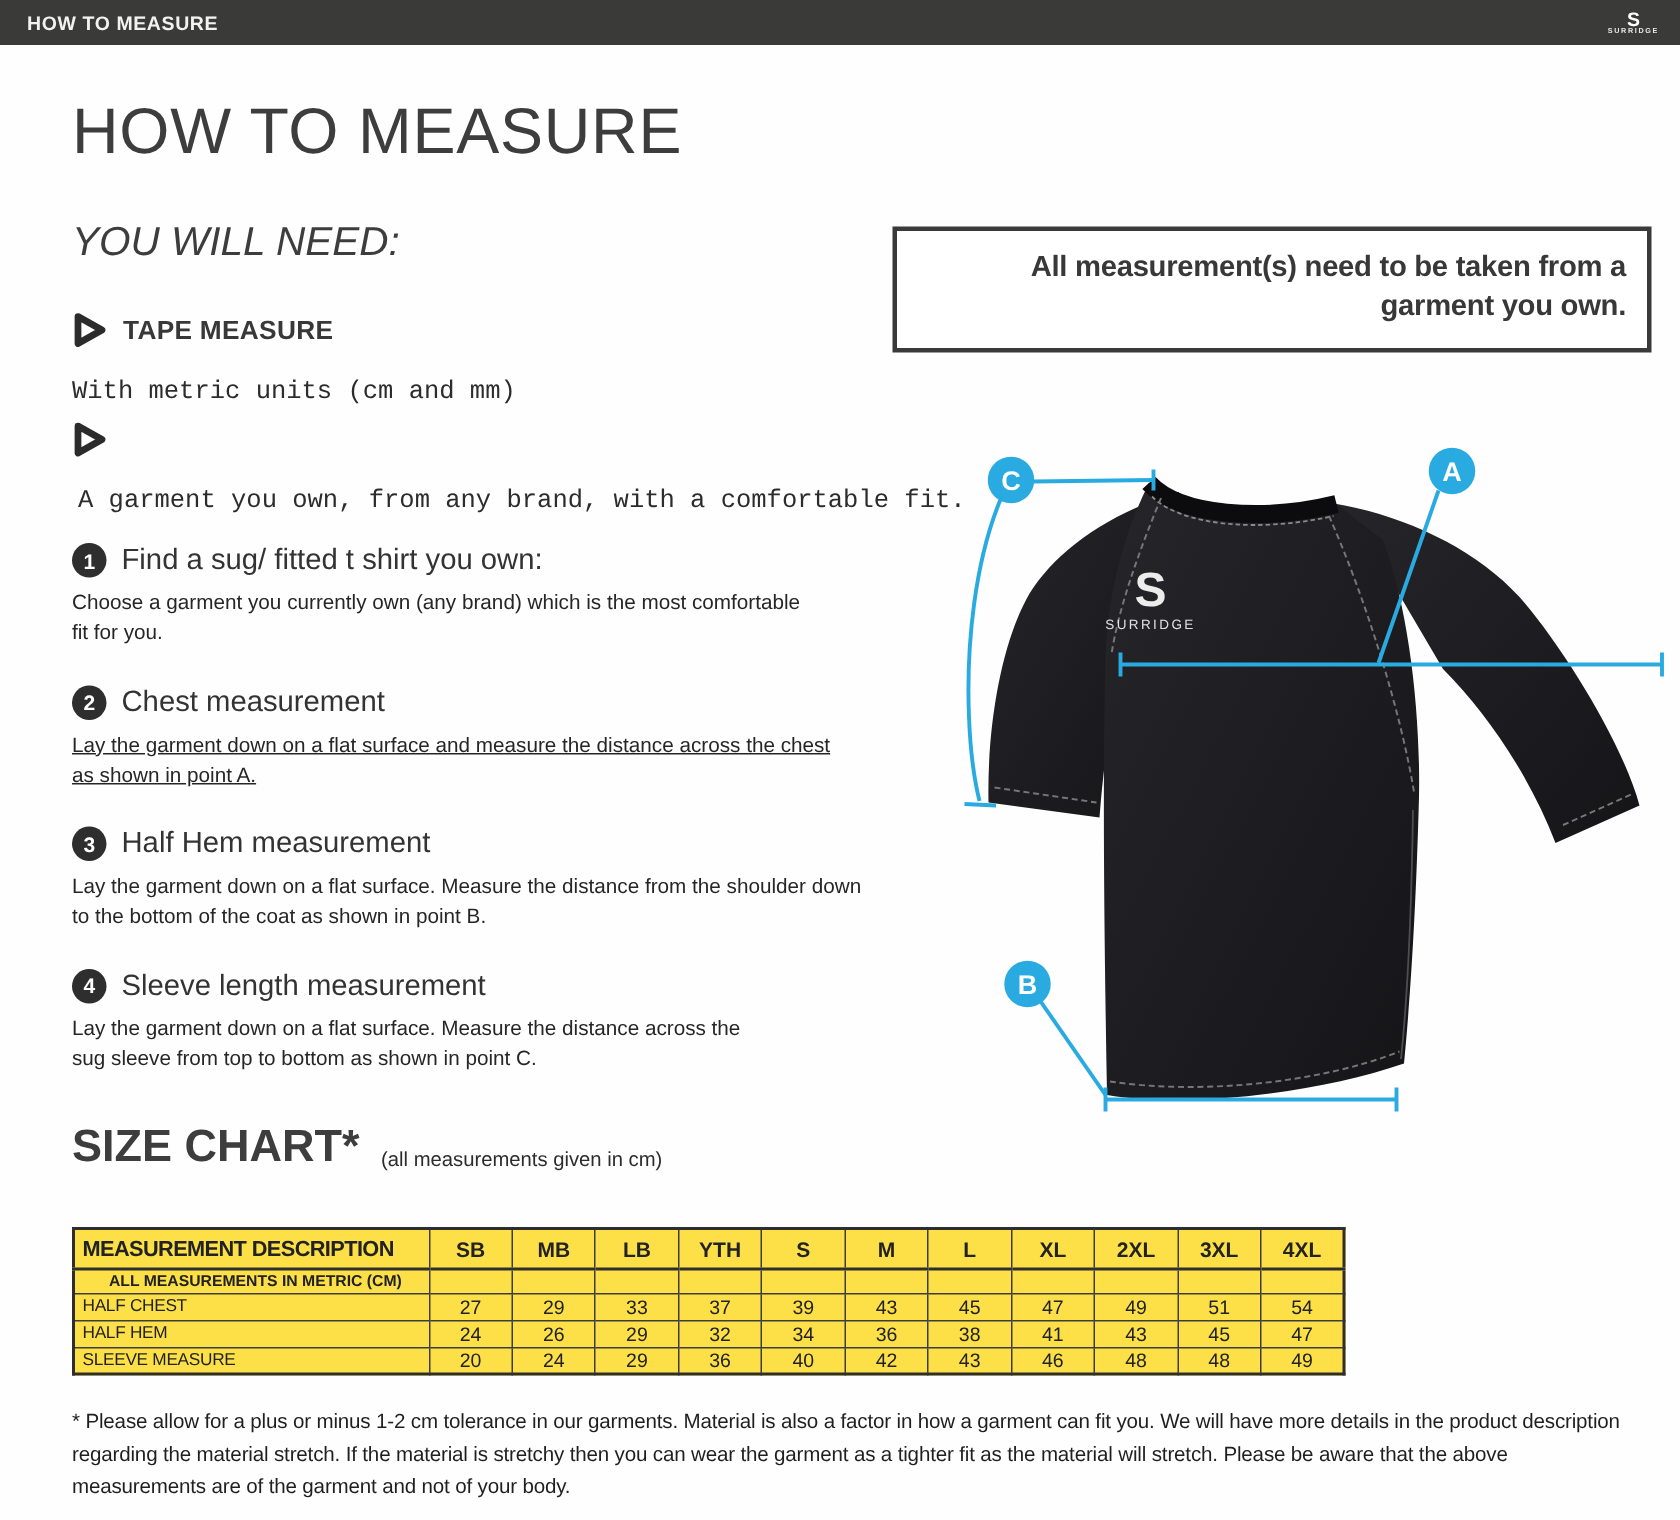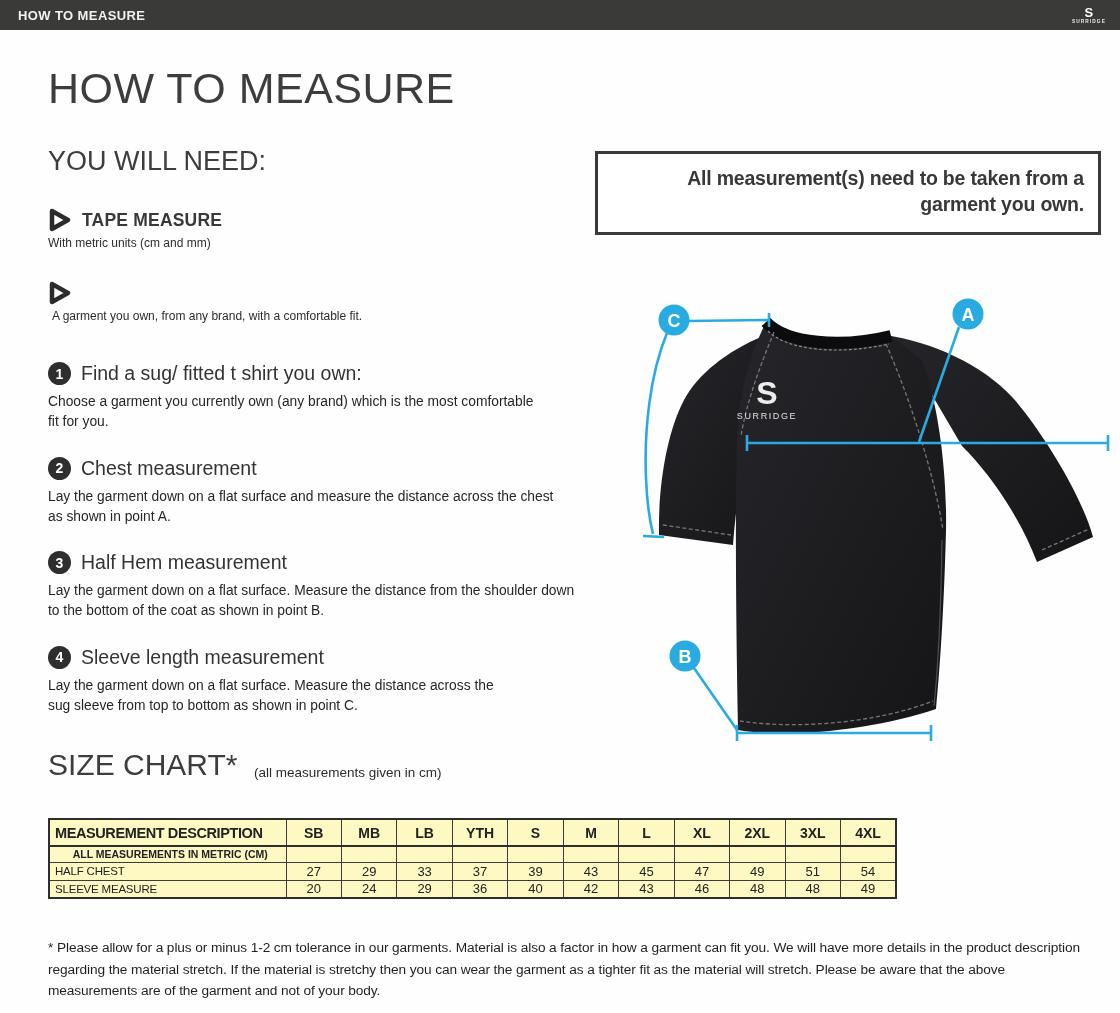--- a/index.html
+++ b/index.html
@@ -9,27 +9,27 @@
 
   
   .topbar { position:absolute; left:0; top:0; width:1120px; height:30px; background:#3a3a38; display:flex; align-items:center; justify-content:space-between; padding:0 8px 0 18px; }
   .topbar-title { color:#f2f2f2; font-size:13px; font-weight:bold; letter-spacing:0.4px; }
   .topbar-brand { display:flex; flex-direction:column; align-items:center; line-height:1; padding-right:6px; }
   .topbar-brand .mark { color:#ffffff; font-size:13px; font-weight:bold; }
   .topbar-brand .name { color:#e8e8e8; font-size:4.8px; font-weight:bold; letter-spacing:1.1px; margin-top:1px; }
 
   
   .page-title { position:absolute; left:48px; top:64px; font-size:43px; font-weight:normal; color:#3d3d3d; letter-spacing:0.5px; }
-  .ywn-heading { position:absolute; left:48px; top:146px; font-size:27px; font-weight:normal; color:#3d3d3d; }
+  .ywn-heading { position:absolute; left:48px; top:146px; font-size:27px; font-weight:normal; color:#3d3d3d;font-style:italic; }
 
   
   .need-item { position:absolute; left:48px; }
   .need-item .row { display:flex; align-items:center; gap:10px;font-weight:bold; }
   .need-label { font-size:17.5px; color:#383838; letter-spacing:0.2px; }
-  .need-desc { font-size:12px; color:#2c2c2c; margin-top:4px; }
+  .need-desc { font-size:17px; color:#2c2c2c; margin-top:20px;font-family:Liberation Mono, monospace; }
   .item-1 { top:208px; }
   .item-1 .need-desc { margin-left:0px; }
   .item-2 { top:281px; }
   .item-2 .need-desc { margin-left:4px; }
   .tri-icon { width:24px; height:24px; flex:0 0 auto; }
 
   
   .steps { position:absolute; left:48px; top:362px; width:540px; }
   .step { margin-bottom:24px; }
   .step-head { display:flex; align-items:center; gap:10px; }
@@ -39,23 +39,23 @@
 
   
   .note-box { position:absolute; left:595px; top:151px; width:506px; height:84px; border:3px solid #3a3a3a; background:#ffffff; padding:11px 14px; }
   .note-text { font-size:19.5px; font-weight:bold; color:#383838; line-height:1.35; letter-spacing:-0.2px;text-align:right; }
 
   
   .diagram { position:absolute; left:590px; top:278px; width:530px; height:512px; }
   svg text { font-family:"Liberation Sans", sans-serif; }
 
   
-  .sc-heading { position:absolute; left:48px; top:748px; font-size:30px; font-weight:normal; color:#3d3d3d;text-align:center; }
+  .sc-heading { position:absolute; left:48px; top:748px; font-size:30px; font-weight:bold; color:#3d3d3d;text-align:center; }
   .sc-sub { position:absolute; left:254px; top:765px; font-size:13.5px; color:#2c2c2c; }
-  .size-table { position:absolute; left:48px; top:818px; width:849px; border-collapse:collapse; table-layout:fixed; border:2px solid #2e2e2e; background:#fef9c3; }
+  .size-table { position:absolute; left:48px; top:818px; width:849px; border-collapse:collapse; table-layout:fixed; border:2px solid #2e2e2e; background:#fde047; }
   .size-table th, .size-table td { border:1px solid #3c3c3c; overflow:hidden; white-space:nowrap; }
   .size-table thead th { height:27px; font-size:14px; font-weight:bold; text-align:center; color:#222; border-bottom:2px solid #2e2e2e; }
   .size-table thead th.desc-col { text-align:left; padding-left:5px; font-size:14.5px; letter-spacing:-0.4px; }
   .size-table col.c-desc { width:237px; }
   .size-table tr.metric-row td { height:16px; font-size:10.5px; font-weight:bold; color:#222; padding-left:5px; }
   .size-table tbody td { height:18px; font-size:13px; text-align:center; color:#222;margin-left:38px; }
   .size-table tbody td.row-label { text-align:left; padding-left:5px; font-size:11.5px; letter-spacing:-0.2px; }
 
   
   .footer-note { position:absolute; left:48px; top:937px; width:1048px; font-size:13.7px; color:#1f1f1f; line-height:1.58; letter-spacing:-0.1px; }
@@ -102,21 +102,21 @@
         <span class="step-num">1</span>
         <span class="step-title">Find a sug/ fitted t shirt you own:</span>
       </div>
       <div class="step-desc" style="width:492px;">Choose a garment you currently own (any brand) which is the most comfortable fit for you.</div>
     </div>
     <div class="step">
       <div class="step-head">
         <span class="step-num">2</span>
         <span class="step-title">Chest measurement</span>
       </div>
-      <div class="step-desc" style="width:508px;">Lay the garment down on a flat surface and measure the distance across the chest as shown in point A.</div>
+      <div class="step-desc" style="width:508px;text-decoration:underline;">Lay the garment down on a flat surface and measure the distance across the chest as shown in point A.</div>
     </div>
     <div class="step">
       <div class="step-head">
         <span class="step-num">3</span>
         <span class="step-title">Half Hem measurement</span>
       </div>
       <div class="step-desc" style="width:528px;">Lay the garment down on a flat surface. Measure the distance from the shoulder down to the bottom of the coat as shown in point B.</div>
     </div>
     <div class="step">
       <div class="step-head">
@@ -242,20 +242,34 @@
         <td>37</td>
         <td>39</td>
         <td>43</td>
         <td>45</td>
         <td>47</td>
         <td>49</td>
         <td>51</td>
         <td>54</td>
       </tr>
       <tr>
+        <td class="row-label">HALF HEM</td>
+        <td>24</td>
+        <td>26</td>
+        <td>29</td>
+        <td>32</td>
+        <td>34</td>
+        <td>36</td>
+        <td>38</td>
+        <td>41</td>
+        <td>43</td>
+        <td>45</td>
+        <td>47</td>
+      </tr>
+      <tr>
         <td class="row-label">SLEEVE MEASURE</td>
         <td>20</td>
         <td>24</td>
         <td>29</td>
         <td>36</td>
         <td>40</td>
         <td>42</td>
         <td>43</td>
         <td>46</td>
         <td>48</td>

